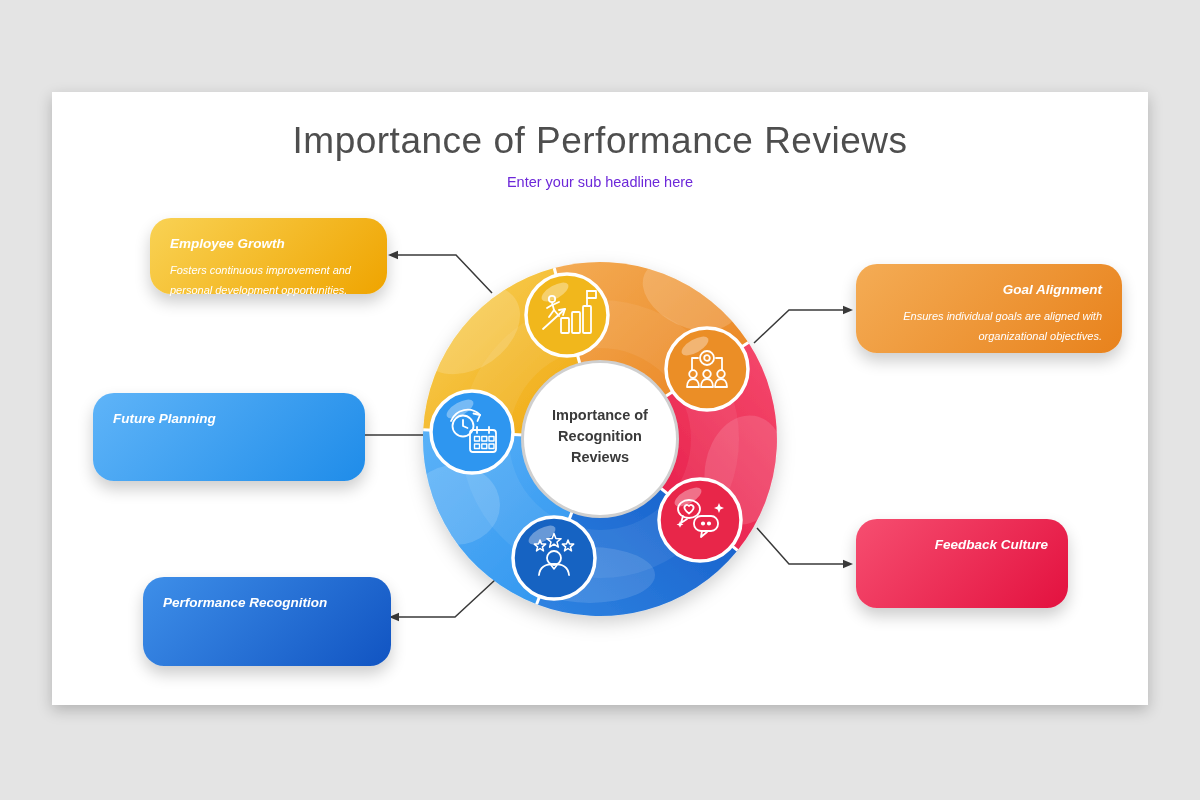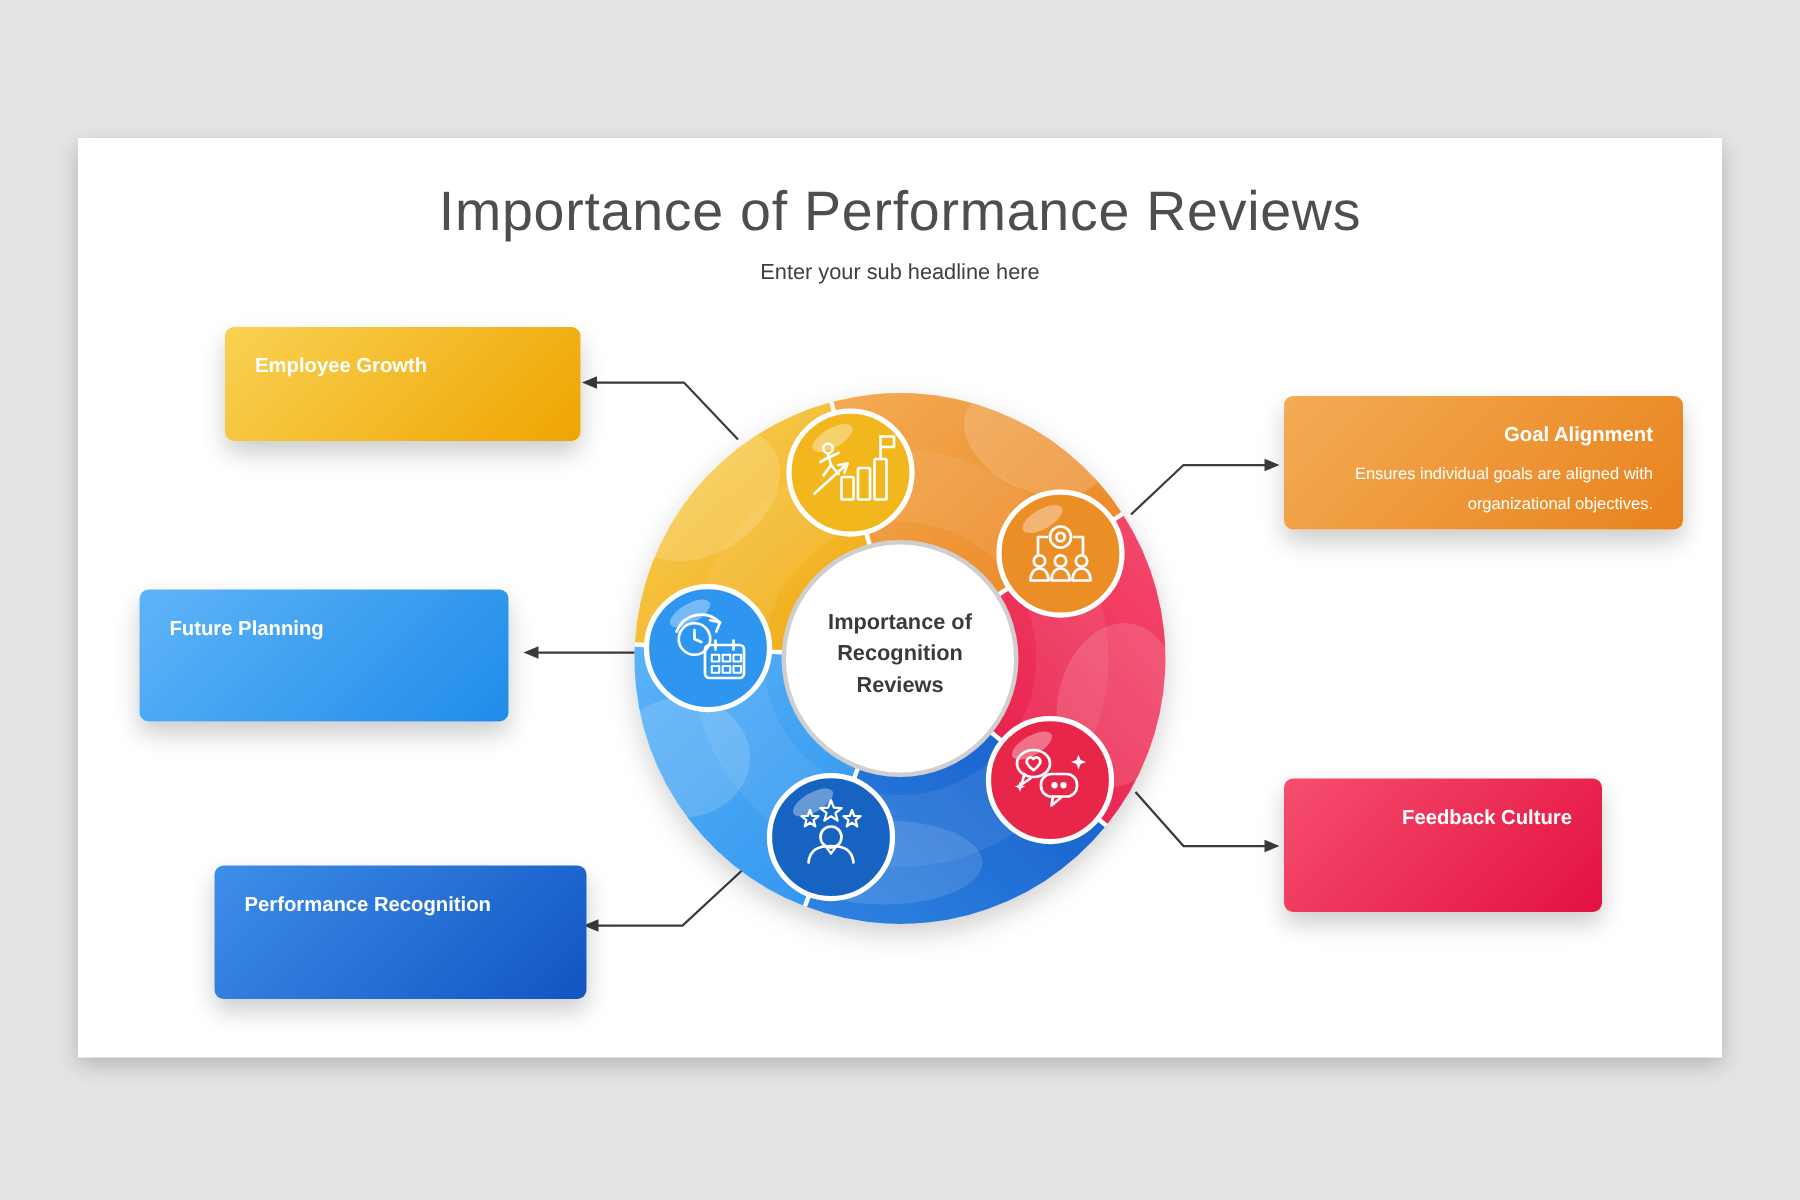--- a/index.html
+++ b/index.html
@@ -11,26 +11,26 @@
   .slide{
     position:absolute;left:52px;top:92px;width:1096px;height:613px;
     background:#ffffff;box-shadow:0 5px 14px rgba(0,0,0,0.22);
   }
   .slide-title{
     position:absolute;left:0;top:120px;width:1200px;text-align:center;
     font-size:37px;font-weight:400;color:#4e4e4e;letter-spacing:0.5px;margin:0;
   }
   .slide-subtitle{
     position:absolute;left:0;top:174px;width:1200px;text-align:center;
-    font-size:14.5px;font-weight:400;color:#404040;margin:0;
+    font-size:14.5px;font-weight:400;color:#6d28d9;margin:0;
   }
   .diagram-svg{position:absolute;left:0;top:0;width:1200px;height:800px;}
   .callout{
-    position:absolute;border-radius:6px;color:#fff;box-sizing:border-box;
-    padding:15px 20px;box-shadow:0 8px 16px rgba(0,0,0,0.20);
+    position:absolute;border-radius:21px;color:#fff;box-sizing:border-box;
+    padding:15px 20px;box-shadow:0 8px 16px rgba(0,0,0,0.20);font-style:italic;
   }
   .callout.right{text-align:right;}
   .callout-title{font-size:13.5px;font-weight:700;margin:3px 0 9px 0;}
   .callout-desc{font-size:11px;line-height:20px;font-weight:400;}
   .center-label{
     position:absolute;left:515px;top:405px;width:170px;text-align:center;
     font-size:14.5px;font-weight:700;color:#3a3a3a;line-height:21px;
     white-space:pre-line;
   }
 </style>
@@ -206,30 +206,31 @@
     </g>
   </g>
 </svg>
 
 <div class="center-label">Importance of
 Recognition
 Reviews</div>
 
 <div class="callout" style="left: 150px; top: 218px; width: 237px; height: 76px; background: linear-gradient(135deg, rgb(249, 210, 84) 0%, rgb(239, 164, 0) 100%);">
   <div class="callout-title">Employee Growth</div>
+  <div class="callout-desc">Fosters continuous improvement and personal development opportunities.</div>
 </div>
 
 <div class="callout right" style="left: 856px; top: 264px; width: 266px; height: 89px; background: linear-gradient(135deg, rgb(244, 172, 85) 0%, rgb(232, 130, 28) 100%);">
   <div class="callout-title">Goal Alignment</div>
   <div class="callout-desc">Ensures individual goals are aligned with organizational objectives.</div>
 </div>
 
 <div class="callout right" style="left: 856px; top: 519px; width: 212px; height: 89px; background: linear-gradient(135deg, rgb(246, 78, 112) 0%, rgb(227, 17, 63) 100%);">
   <div class="callout-title">Feedback Culture</div>
 </div>
 
 <div class="callout" style="left: 143px; top: 577px; width: 248px; height: 89px; background: linear-gradient(135deg, rgb(62, 143, 233) 0%, rgb(17, 84, 194) 100%);">
   <div class="callout-title">Performance Recognition</div>
 </div>
 
-<div class="callout" style="left: 93px; top: 393px; width: 246px; height: 88px; background: linear-gradient(135deg, rgb(95, 180, 248) 0%, rgb(31, 140, 233) 100%);">
+<div class="callout" style="left: 93px; top: 393px; width: 272px; height: 88px; background: linear-gradient(135deg, rgb(95, 180, 248) 0%, rgb(31, 140, 233) 100%);">
   <div class="callout-title">Future Planning</div>
 </div>
 
 </body></html>

